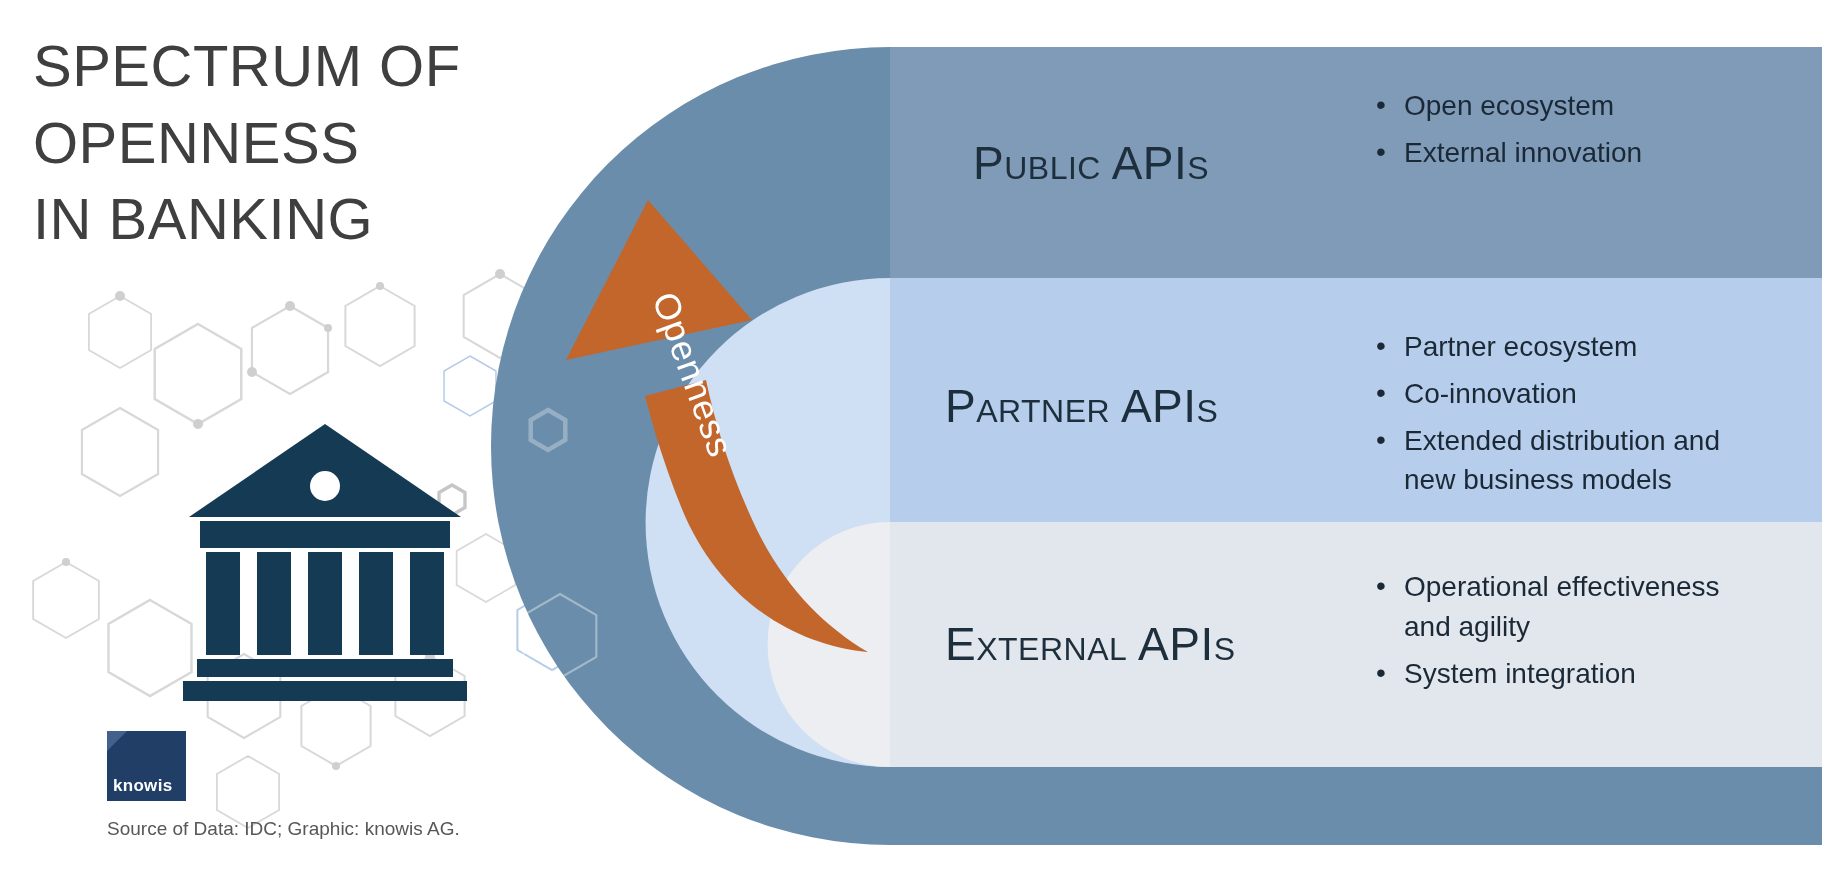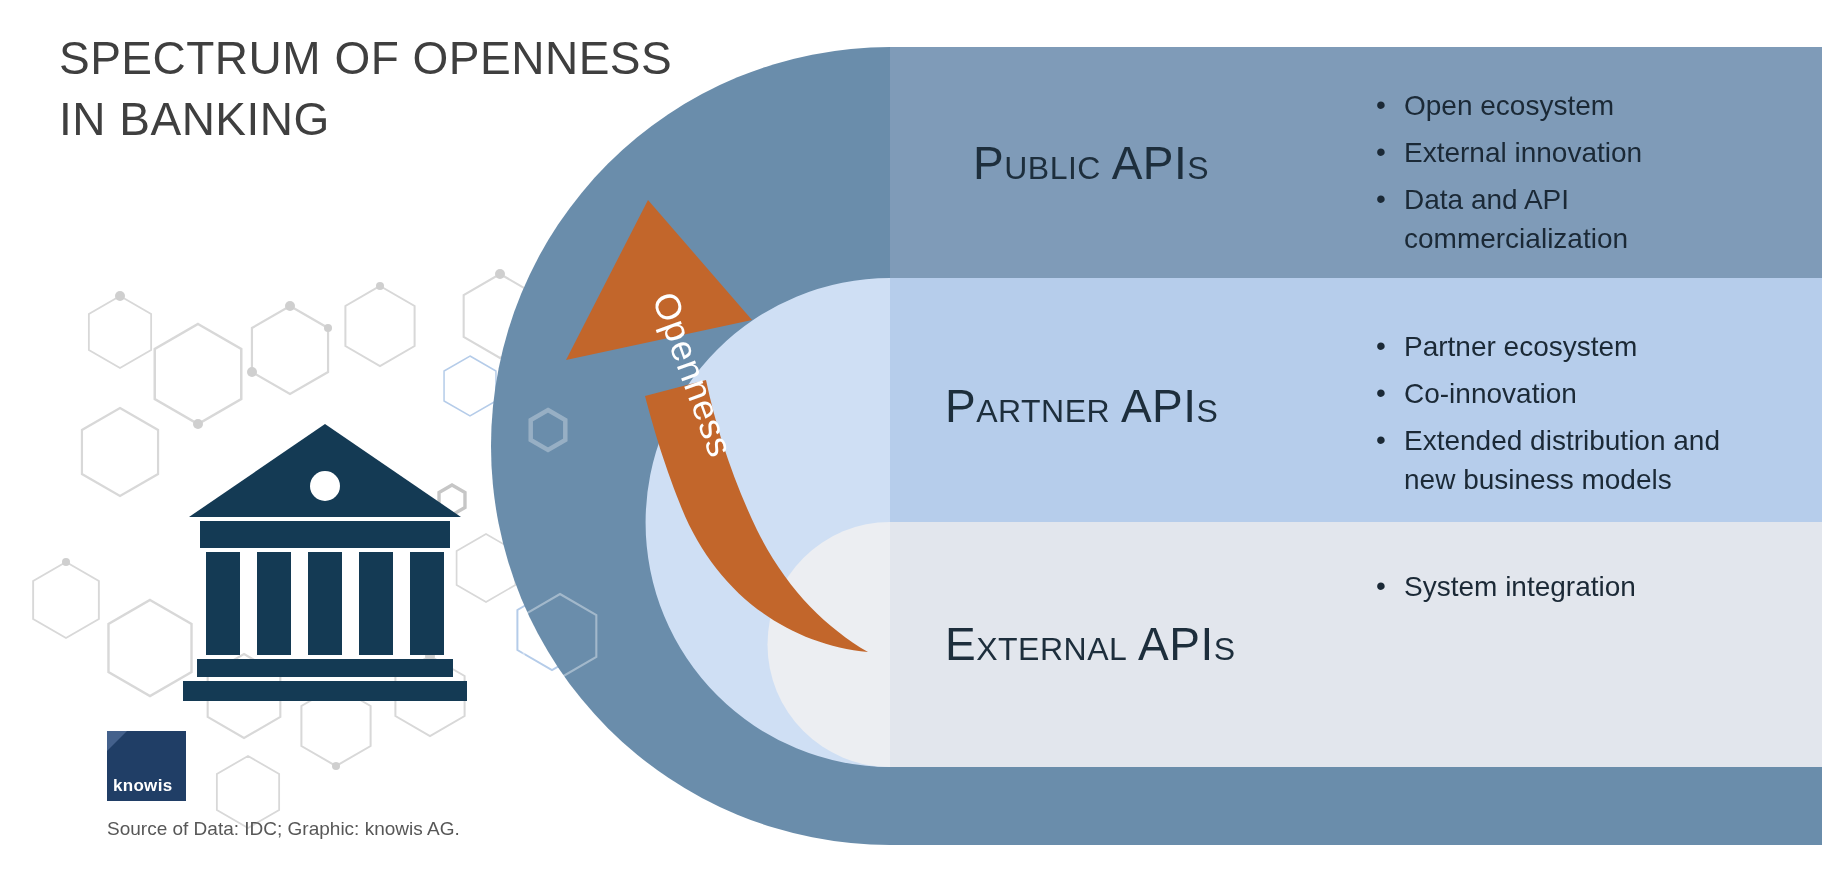--- a/index.html
+++ b/index.html
@@ -37,22 +37,22 @@
   .arrow-body,.arrow-head{fill:var(--arrow);}
   .arrow-label{fill:#ffffff; font-family:"Liberation Sans",sans-serif; font-size:36px; letter-spacing:1px;}
 
   
   .bank rect,.bank polygon{fill:var(--bank);}
   .bank circle{fill:#ffffff;}
 
   
   .page-title{
     position:absolute; left:33px; top:28px; width:640px;
-    font-size:46px; font-weight:300; line-height:1.32; letter-spacing:0.5px;
-    color:var(--title); white-space:pre-line;margin-left:26px;
+    font-size:58px; font-weight:300; line-height:1.32; letter-spacing:0.5px;
+    color:var(--title); white-space:pre-line;
   }
   .band-label{
     position:absolute; left:945px;
     font-size:46px; font-variant:small-caps; letter-spacing:0.5px;
     color:var(--label); line-height:1.1;
   }
   .label-public{top:138px;margin-left:28px;}
   .label-partner{top:381px;}
   .label-private{top:619px;}
 
@@ -166,32 +166,32 @@
   <h1 class="page-title">SPECTRUM OF OPENNESS
 IN BANKING</h1>
 
   <div class="band-label label-public">Public APIs</div>
   <div class="band-label label-partner">Partner APIs</div>
   <div class="band-label label-private">External APIs</div>
 
   <ul class="bullets bullets-public">
     <li>Open ecosystem</li>
     <li>External innovation</li>
-    <li>Data and API
-commercialization</li>
   </ul>
 
   <ul class="bullets bullets-partner">
     <li>Partner ecosystem</li>
     <li>Co-innovation</li>
     <li>Extended distribution and
 new business models</li>
   </ul>
 
   <ul class="bullets bullets-private">
+    <li>Operational effectiveness
+and agility</li>
     <li>System integration</li>
   </ul>
 
   <div class="logo">
     <span class="logo-fold"></span>
     <span class="logo-text">knowis</span>
   </div>
 
   <div class="source-note">Source of Data: IDC; Graphic: knowis AG.</div>
 

